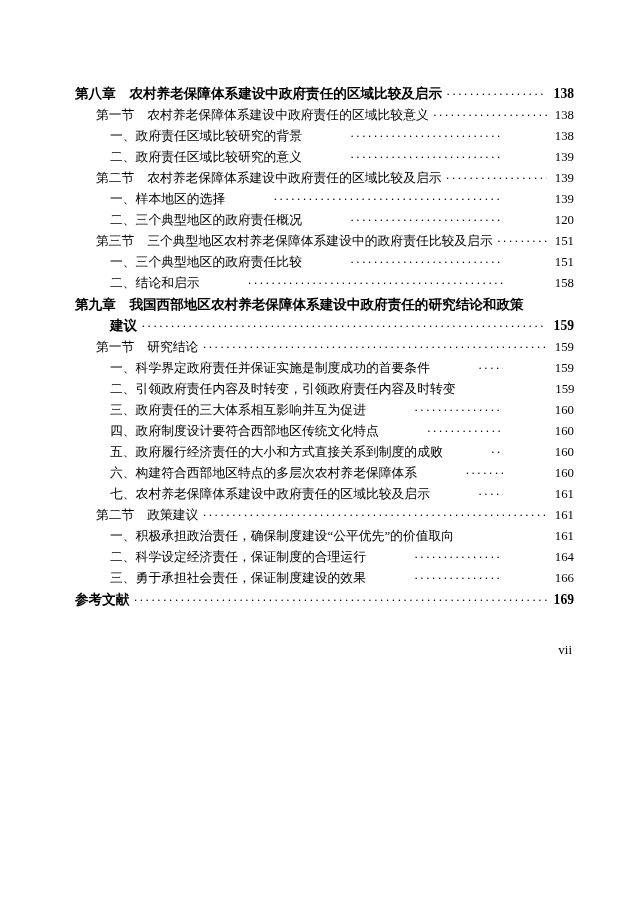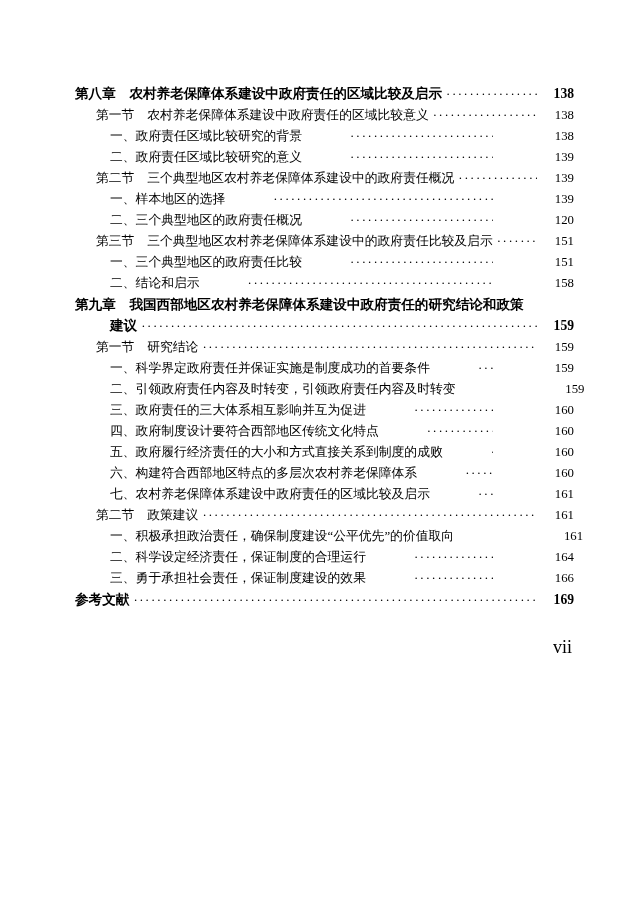--- a/index.html
+++ b/index.html
@@ -49,27 +49,26 @@
     letter-spacing: 1.6px;
     margin: 0 3px 0 4px;
     font-weight: normal;
     font-size: 12.8px;
   }
   .pg {
     flex: 0 0 auto;
     white-space: nowrap;
     text-align: right;
     min-width: 24px;
-    margin-left: 10px;
   }
   .footer {
     position: absolute;
     right: 66px;
     bottom: 30px;
-    font-size: 18px;
+    font-size: 13px;
     color: #000000;
   }
 </style>
 </head>
 <body>
 
 <div class="page">
   <div class="toc">
       <div class="row chapter">
         <span class="title">第八章　农村养老保障体系建设中政府责任的区域比较及启示</span>
@@ -85,21 +84,21 @@
         <span class="title">一、政府责任区域比较研究的背景</span>
         <span class="dots">································································································································································</span>
         <span class="pg">138</span>
       </div>
       <div class="row item">
         <span class="title">二、政府责任区域比较研究的意义</span>
         <span class="dots">································································································································································</span>
         <span class="pg">139</span>
       </div>
       <div class="row section">
-        <span class="title">第二节　三个典型地区农村养老保障体系建设中的政府责任概况</span>
+        <span class="title">第二节　农村养老保障体系建设中政府责任的区域比较及启示</span>
         <span class="dots">································································································································································</span>
         <span class="pg">139</span>
       </div>
       <div class="row item">
         <span class="title">一、样本地区的选择</span>
         <span class="dots">································································································································································</span>
         <span class="pg">139</span>
       </div>
       <div class="row item">
         <span class="title">二、三个典型地区的政府责任概况</span>

